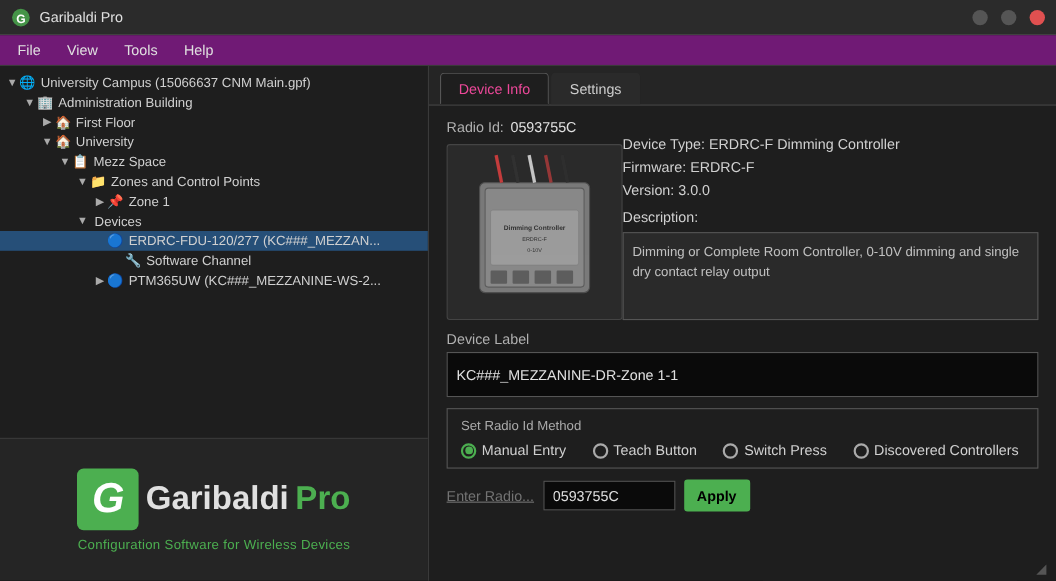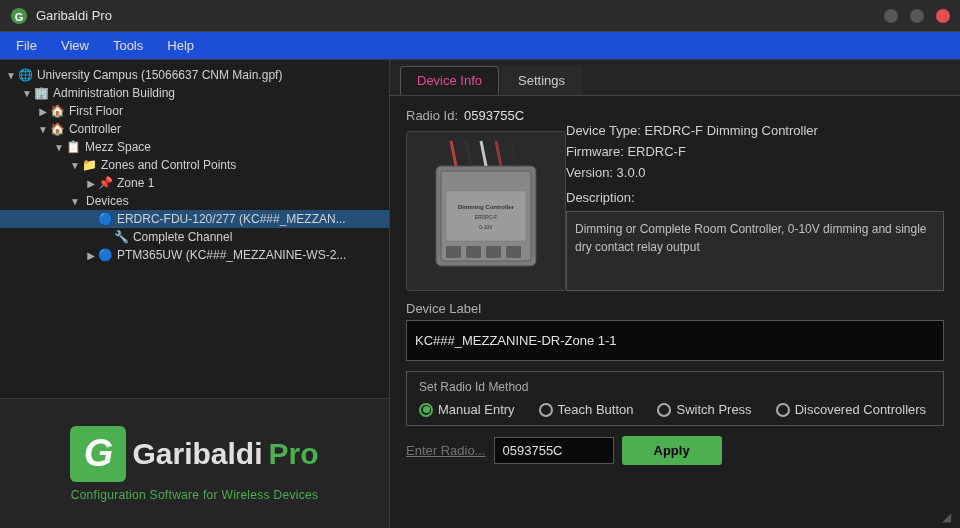--- a/index.html
+++ b/index.html
@@ -28,21 +28,21 @@
       height: 14px;
       border-radius: 50%;
       background: #555;
       display: inline-block;
       margin-left: 4px;
     }
 
     
     #menubar {
       height: 28px;
-      background: #1d4ed8;
+      background: #701a75;
       display: flex;
       align-items: center;
       padding: 0 6px;
       gap: 4px;
       border-bottom: 1px solid #3a3a3a;
     }
     .menu-item {
       padding: 4px 10px;
       cursor: pointer;
       color: #e0e0e0;
@@ -331,21 +331,21 @@
       color: #e0e0e0;
       padding: 5px 8px;
       font-size: 13px;
       width: 120px;
       outline: none;
     }
     #apply-btn {
       background: #4caf50;
       color: #000;
       border: none;
-      padding: 7px 32px;
+      padding: 7px 12px;
       font-size: 13px;
       font-weight: bold;
       cursor: pointer;
       border-radius: 3px;
     }
 
     
     #resize-handle {
       position: absolute;
       bottom: 4px;
@@ -409,21 +409,21 @@
         <span class="tree-indent" style="width:32px"></span>
         <span class="tree-arrow">▶</span>
         <span class="tree-icon">🏠</span>
         <span class="tree-label">First Floor</span>
       </div>
 
       <div class="tree-node">
         <span class="tree-indent" style="width:32px"></span>
         <span class="tree-arrow">▼</span>
         <span class="tree-icon">🏠</span>
-        <span class="tree-label">Controller</span>
+        <span class="tree-label">University</span>
       </div>
 
       <div class="tree-node">
         <span class="tree-indent" style="width:48px"></span>
         <span class="tree-arrow">▼</span>
         <span class="tree-icon">📋</span>
         <span class="tree-label">Mezz Space</span>
       </div>
 
       <div class="tree-node">
@@ -451,21 +451,21 @@
         <span class="tree-indent" style="width:80px"></span>
         <span class="tree-arrow"> </span>
         <span class="tree-icon">🔵</span>
         <span class="tree-label">ERDRC-FDU-120/277 (KC###_MEZZAN...</span>
       </div>
 
       <div class="tree-node">
         <span class="tree-indent" style="width:96px"></span>
         <span class="tree-arrow"> </span>
         <span class="tree-icon">🔧</span>
-        <span class="tree-label">Complete Channel</span>
+        <span class="tree-label">Software Channel</span>
       </div>
 
       <div class="tree-node">
         <span class="tree-indent" style="width:80px"></span>
         <span class="tree-arrow">▶</span>
         <span class="tree-icon">🔵</span>
         <span class="tree-label">PTM365UW (KC###_MEZZANINE-WS-2...</span>
       </div>
 
     </div>

